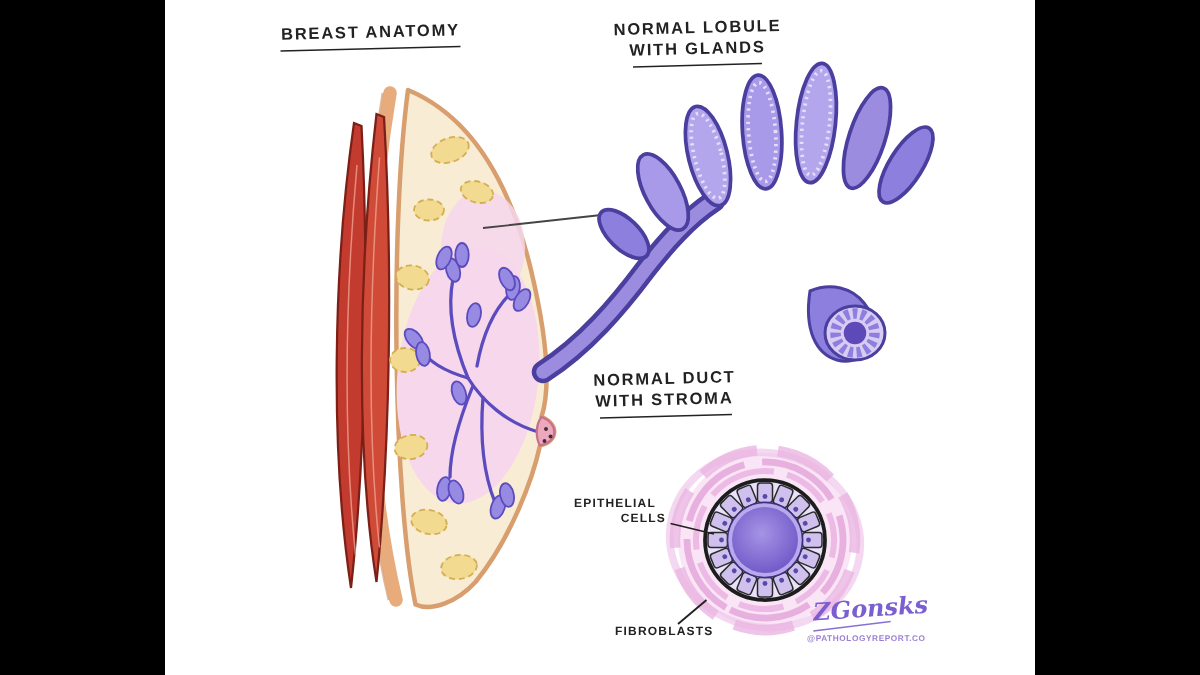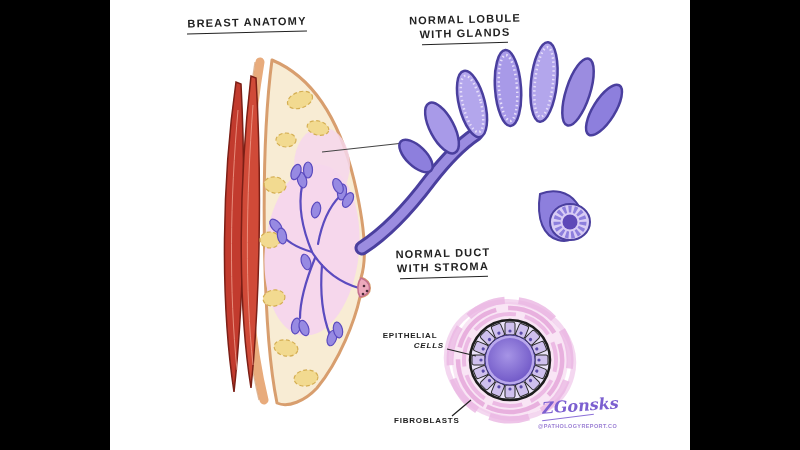--- a/index.html
+++ b/index.html
@@ -194,22 +194,22 @@
 
     <div class="hand title" style="left:280px;top:13px;width:150px;">NORMAL LOBULE</div>
     <div class="hand title" style="left:280px;top:27px;width:150px;">WITH GLANDS</div>
     <div class="rule" style="left:312px;top:43px;width:86px;"></div>
 
     <div class="hand title" style="left:258px;top:247px;width:150px;">NORMAL DUCT</div>
     <div class="hand title" style="left:258px;top:261px;width:150px;">WITH STROMA</div>
     <div class="rule" style="left:290px;top:277px;width:88px;"></div>
 
     <div class="hand small" style="left:266px;top:331px;width:68px;text-align:center;">EPITHELIAL</div>
-    <div class="hand small" style="left:266px;top:341px;width:68px;text-align:right;font-style:italic;">CELLS</div>
-
-    <div class="hand small" style="left:284px;top:416px;width:90px;">FIBROBLASTS</div>
+    <div class="hand small" style="left:266px;top:341px;width:68px;text-align:right;">CELLS</div>
+
+    <div class="hand small" style="left:300px;top:416px;width:90px;">FIBROBLASTS</div>
 
     <div class="sig" style="left:432px;top:396px;">ZGonsks</div>
     <div class="sig-rule" style="left:432px;top:417px;width:52px;"></div>
     <div class="sig-sub" style="left:428px;top:423px;">@PATHOLOGYREPORT.CO</div>
 
   </div>
 </div>
 
 </body></html>

